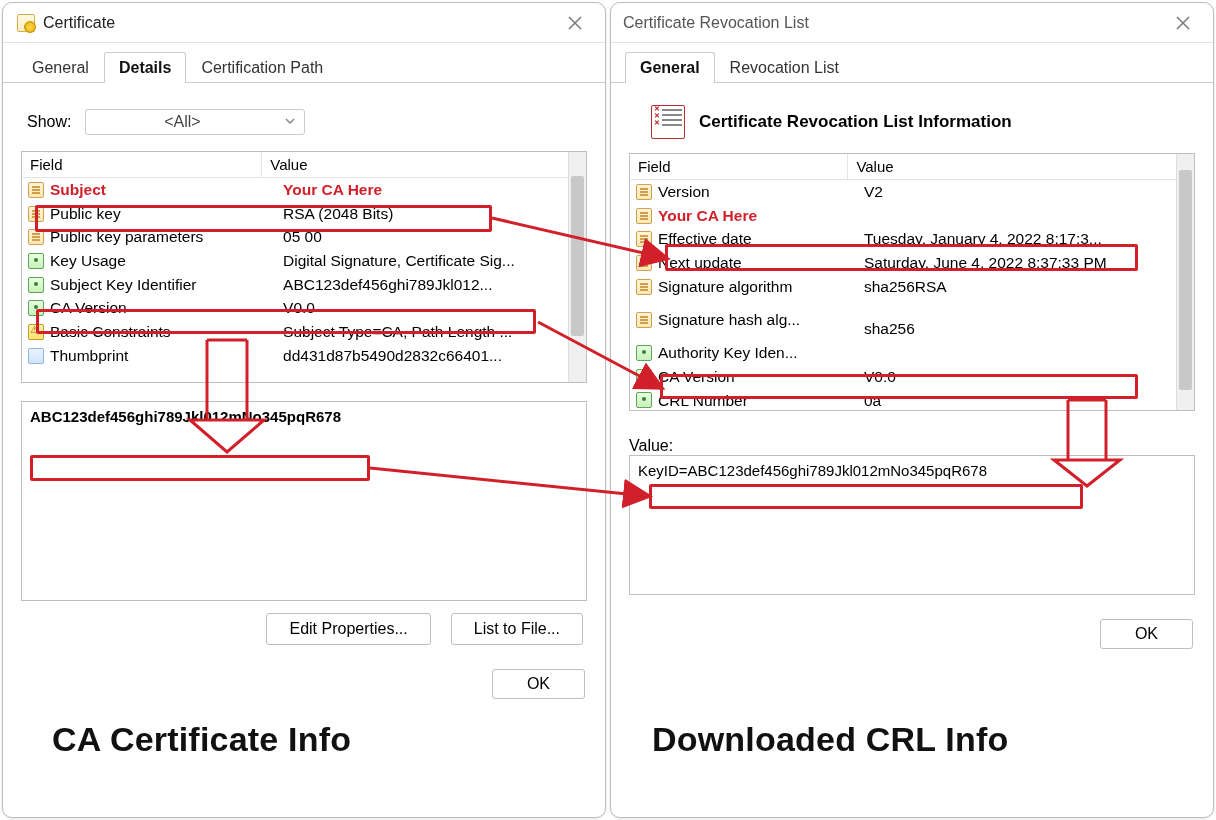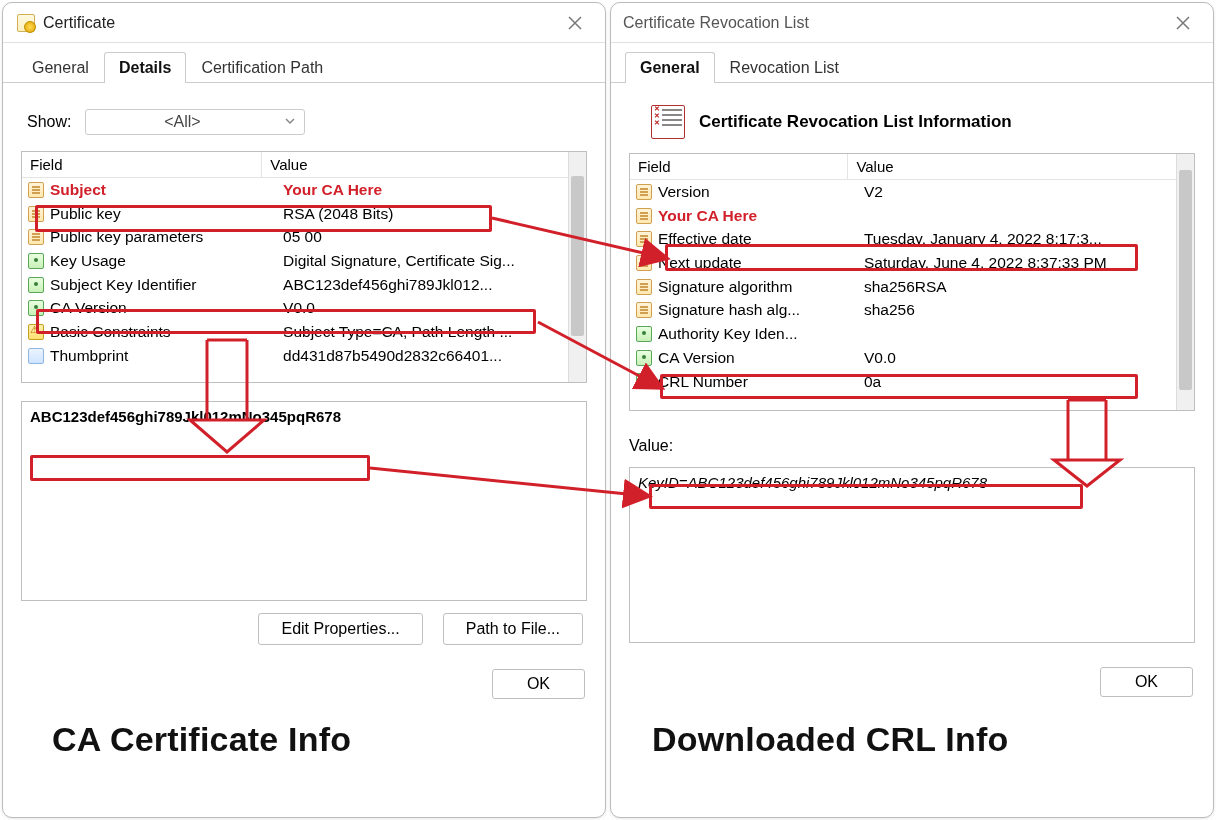--- a/index.html
+++ b/index.html
@@ -359,21 +359,21 @@
         <div class="thumb" style="top:24px; height:160px;"></div>
       </div>
     </div>
 
     <div class="detail-box" id="left-detail-box">
       <span style="font-weight:600;">ABC123def456ghi789Jkl012mNo345pqR678</span>
     </div>
 
     <div class="btnrow">
       <div class="btn">Edit Properties...</div>
-      <div class="btn">Path to File...</div>
+      <div class="btn">List to File...</div>
     </div>
   </div>
 
   <div class="ok-row">
     <div class="ok-btn">OK</div>
   </div>
 </div>
 
 <div class="dialog dialog-right">
   <div class="titlebar">
@@ -437,21 +437,21 @@
                 <span class="ico-doc"></span>
               </span>
               <div class="field" style="width: 38%;">Signature algorithm</div>
               <div class="value" style="width: 57%;">sha256RSA</div>
             </div>
             <div class="row short">
               <span class="icon">
                 <span class="ico-doc"></span>
               </span>
               <div class="field" style="width: 38%;">Signature hash alg...</div>
-              <div class="value" style="width: 57%;">sha256</div>
+              <div class="value" style="width: 57%; margin-top: 19px;">sha256</div>
             </div>
             <div class="row short">
               <span class="icon">
                 <span class="ico-ext"></span>
               </span>
               <div class="field" style="width: 38%;">Authority Key Iden...</div>
             </div>
             <div class="row short">
               <span class="icon">
                 <span class="ico-ext"></span>
@@ -467,21 +467,21 @@
               <div class="value" style="width: 57%;">0a</div>
             </div>
           </div>
       </div>
       <div class="scrollbar">
         <div class="thumb" style="top:16px; height:220px;"></div>
       </div>
     </div>
 
     <div class="value-label">Value:</div>
-    <div class="detail-box" style="height:176px;margin-top:12px;font-style:italic;">
+    <div class="detail-box" style="height:140px;margin-top:0;">
       <span>KeyID=ABC123def456ghi789Jkl012mNo345pqR678</span>
     </div>
   </div>
 
   <div class="ok-row">
     <div class="ok-btn">OK</div>
   </div>
 </div>
 
 <div class="caption caption-left">CA Certificate Info</div>

